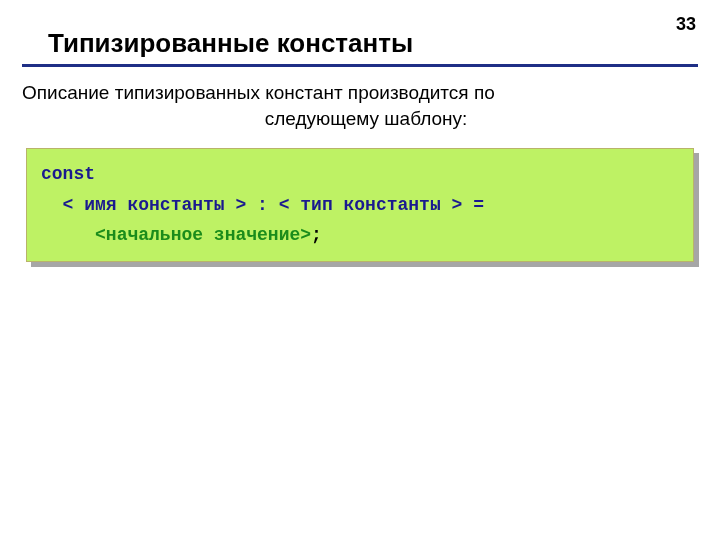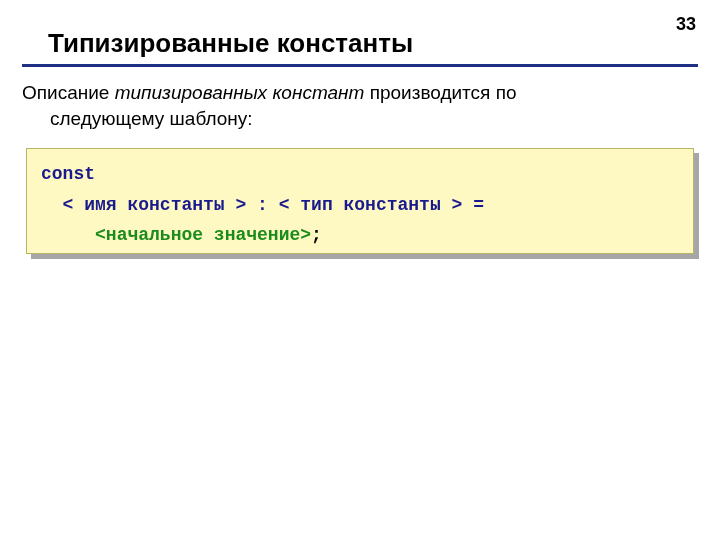--- a/index.html
+++ b/index.html
@@ -47,41 +47,41 @@
   .desc {
     position: absolute;
     top: 80px;
     left: 22px;
     width: 660px;
     font-size: 19px;
     line-height: 1.35;
     color: #000;
   }
   .desc .line1 { display: block; }
-  .desc .line2 { display: block; padding-left: 28px; }
-  .desc .italic { font-style: italic; }
+  .desc .line2 { display: block; padding-left: 28px; text-align: center; }
+  .desc .italic { }
   .codebox-wrap {
     position: absolute;
     top: 148px;
     left: 26px;
     width: 668px;
   }
   .codebox-shadow {
     position: absolute;
     top: 5px;
     left: 5px;
     width: 100%;
     height: 100%;
     background: rgba(0,0,0,0.35);
   }
   .codebox {
     position: relative;
-    background: #fef9c3;
+    background: #bef264;
     border: 1px solid #b9b36a;
-    padding: 10px 14px 2px 14px;
+    padding: 10px 14px 10px 14px;
     box-sizing: border-box;
     font-family: "Courier New", Courier, monospace;
     font-size: 18px;
     font-weight: bold;
     line-height: 1.7;
     white-space: pre;
   }
   .kw { color: #1a1a8f; }
   .ph-green { color: #1b8c1b; }
   .plain { color: #000; }

